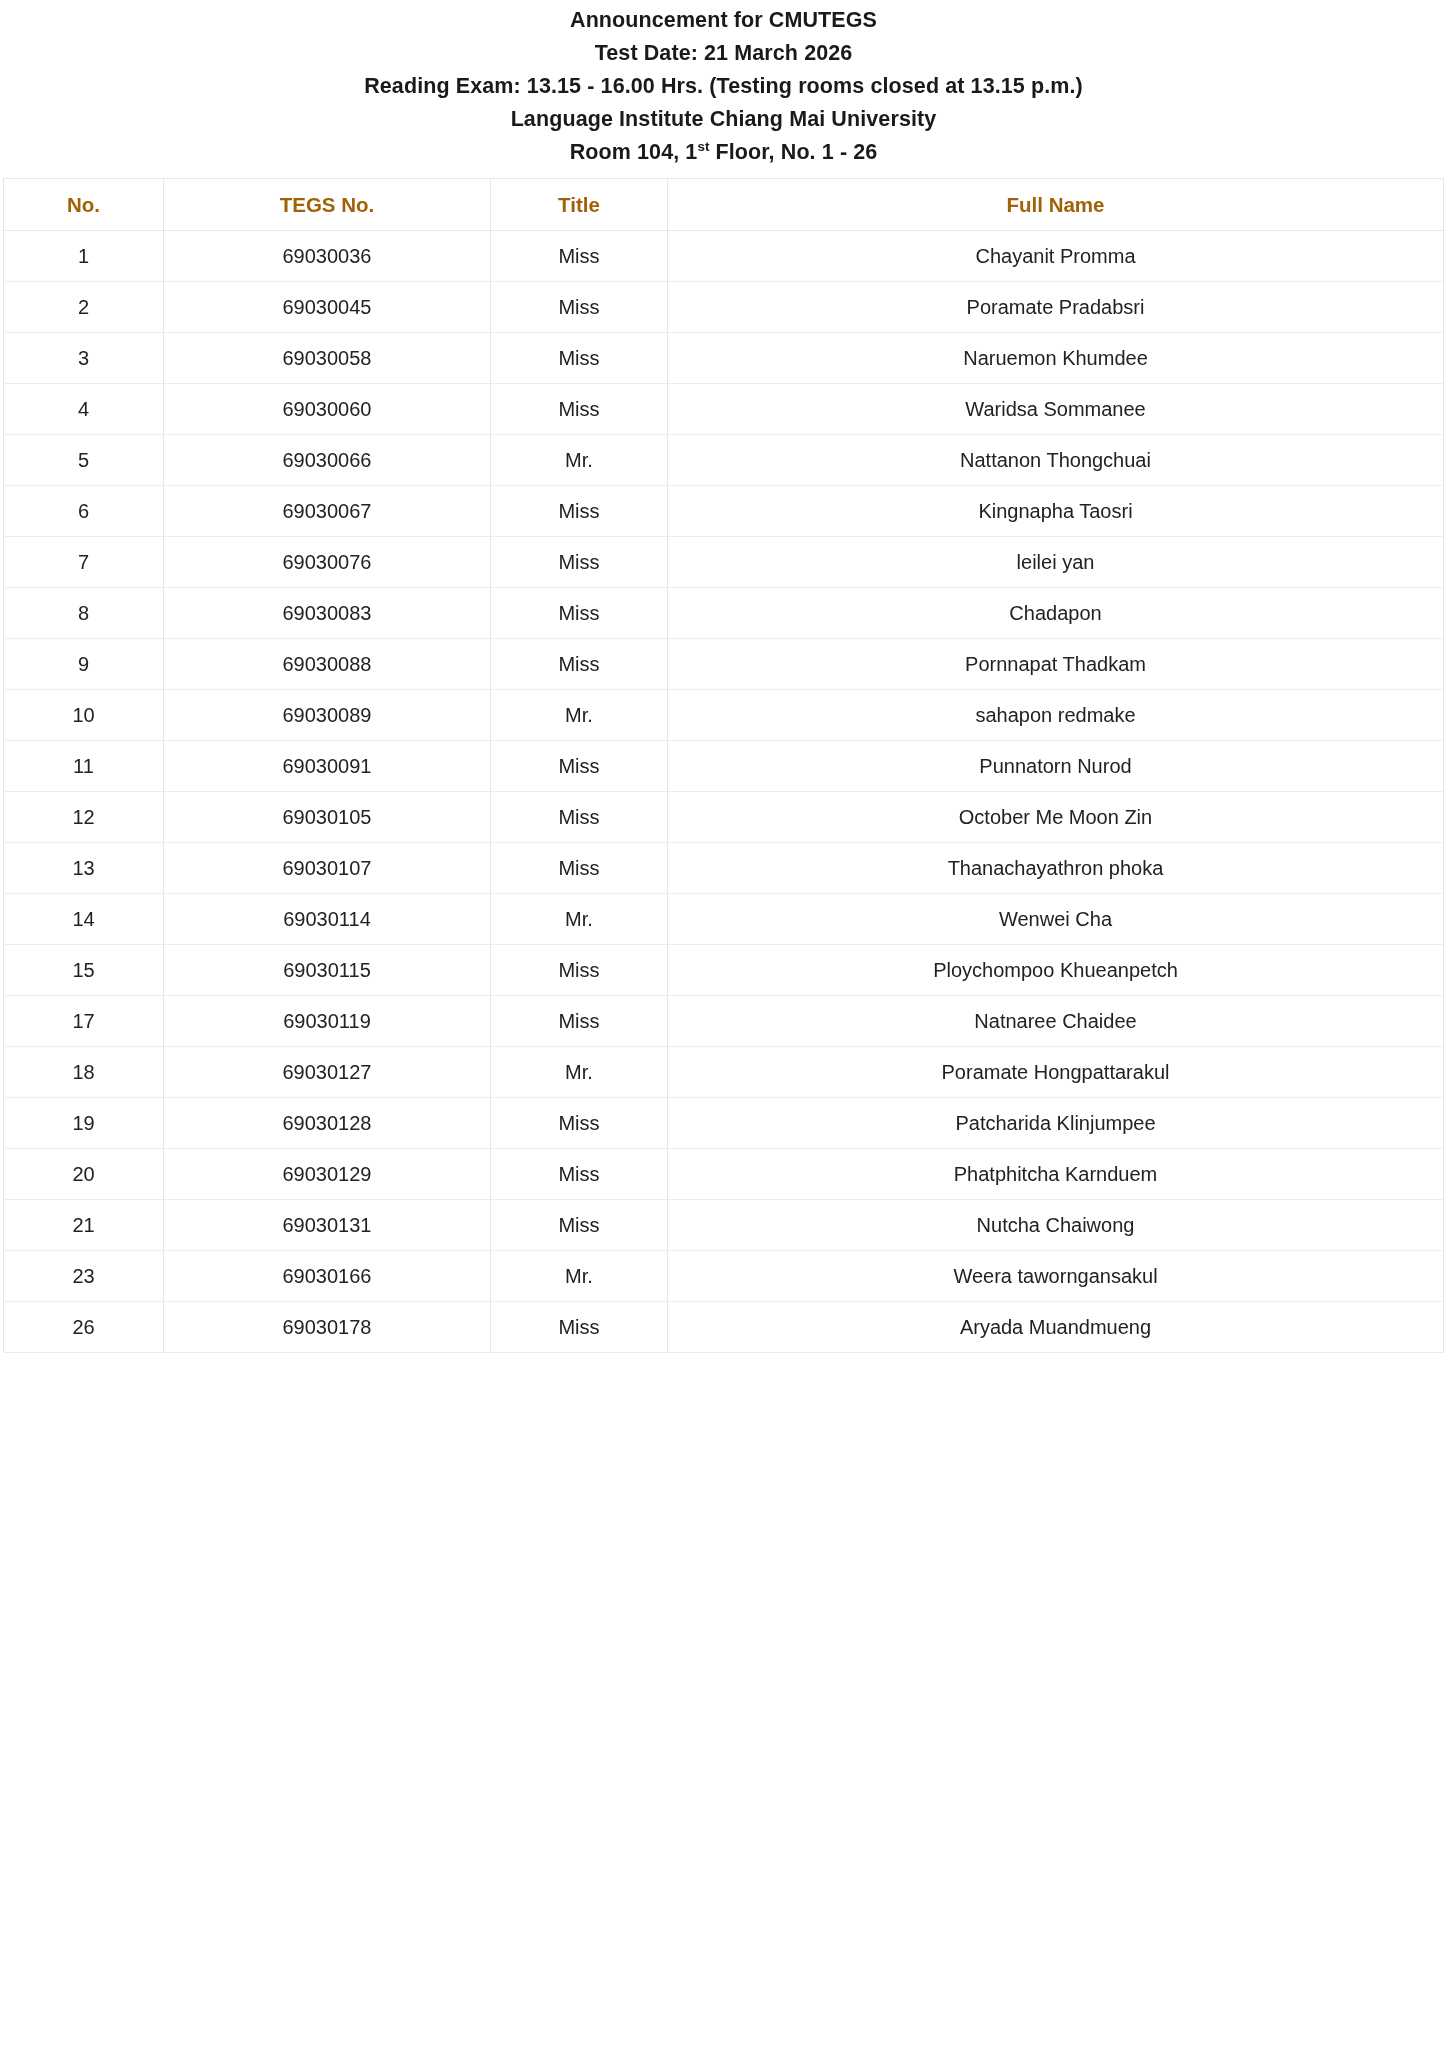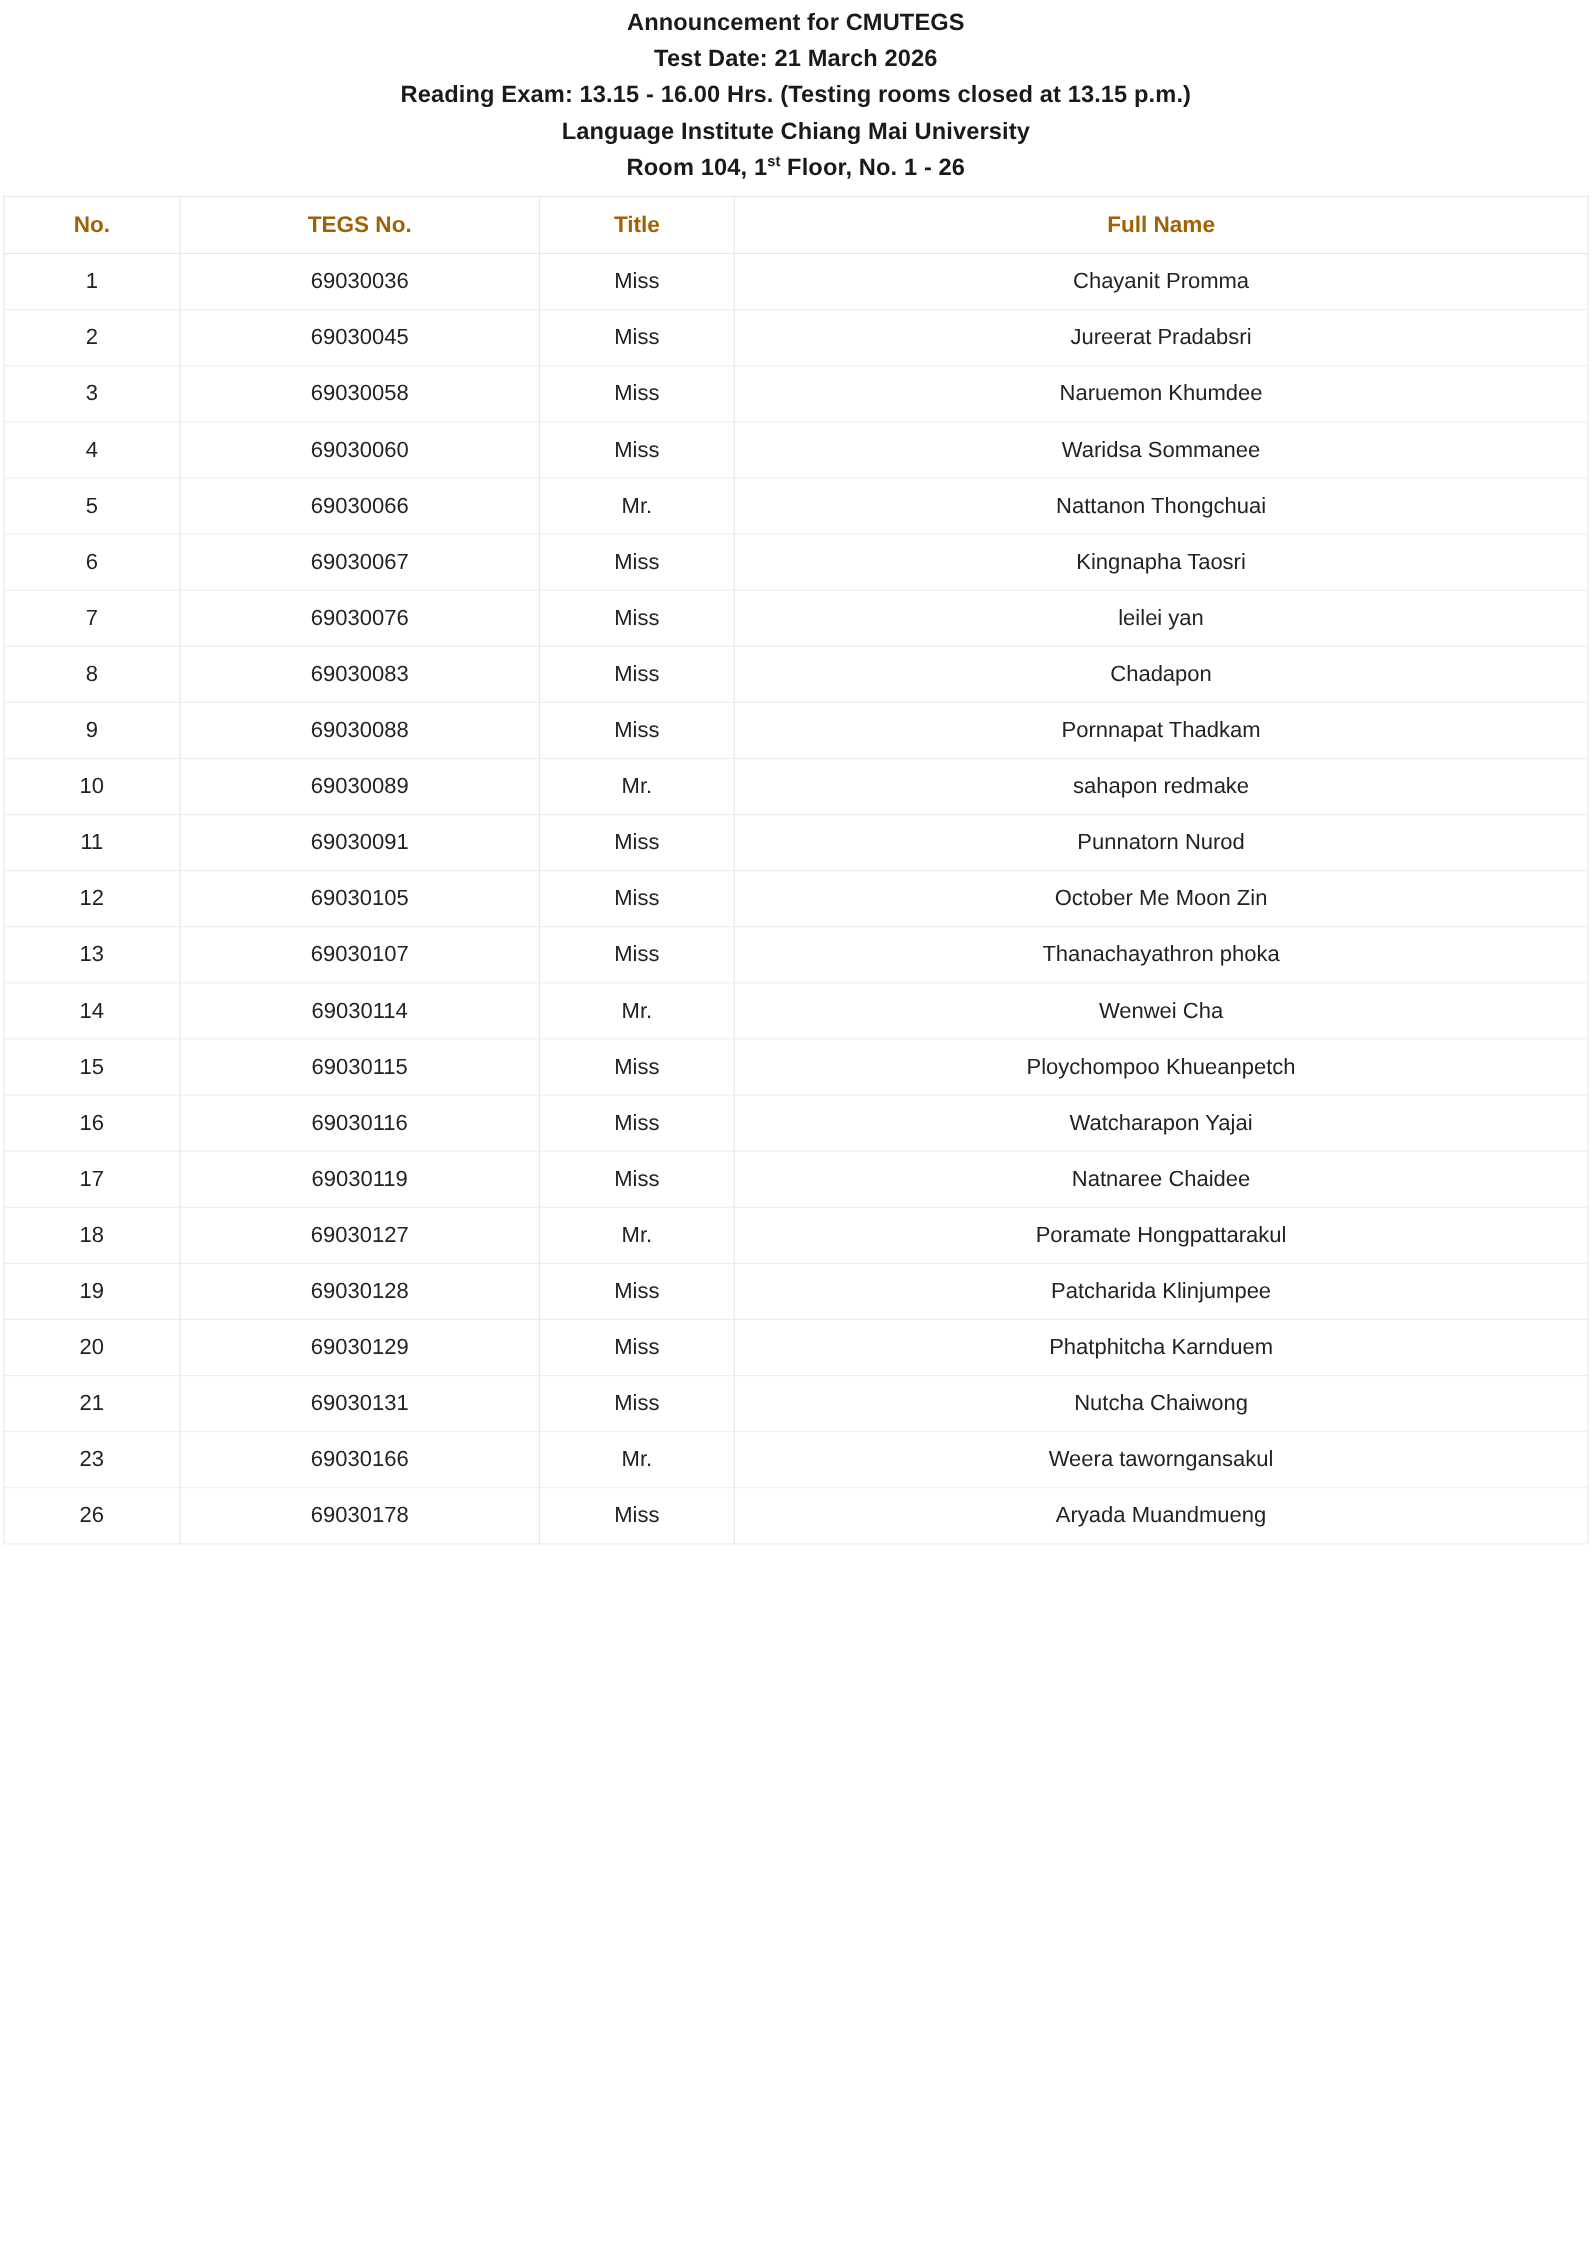--- a/index.html
+++ b/index.html
@@ -109,21 +109,21 @@
           <tr>
             <td>1</td>
             <td>69030036</td>
             <td>Miss</td>
             <td>Chayanit Promma</td>
           </tr>
           <tr>
             <td>2</td>
             <td>69030045</td>
             <td>Miss</td>
-            <td>Jureerat Pradabsri</td>
+            <td>Poramate Pradabsri</td>
           </tr>
           <tr>
             <td>3</td>
             <td>69030058</td>
             <td>Miss</td>
             <td>Naruemon Khumdee</td>
           </tr>
           <tr>
             <td>4</td>
             <td>69030060</td>
@@ -188,26 +188,20 @@
             <td>14</td>
             <td>69030114</td>
             <td>Mr.</td>
             <td>Wenwei Cha</td>
           </tr>
           <tr>
             <td>15</td>
             <td>69030115</td>
             <td>Miss</td>
             <td>Ploychompoo Khueanpetch</td>
-          </tr>
-          <tr>
-            <td>16</td>
-            <td>69030116</td>
-            <td>Miss</td>
-            <td>Watcharapon Yajai</td>
           </tr>
           <tr>
             <td>17</td>
             <td>69030119</td>
             <td>Miss</td>
             <td>Natnaree Chaidee</td>
           </tr>
           <tr>
             <td>18</td>
             <td>69030127</td>

